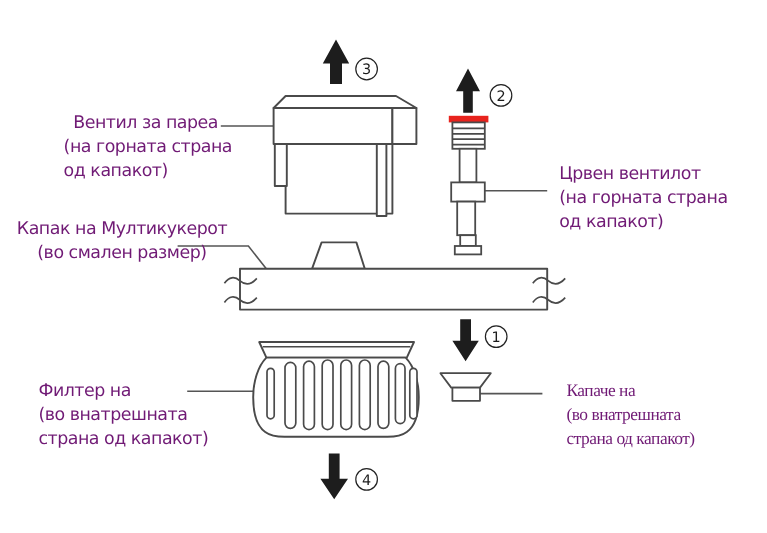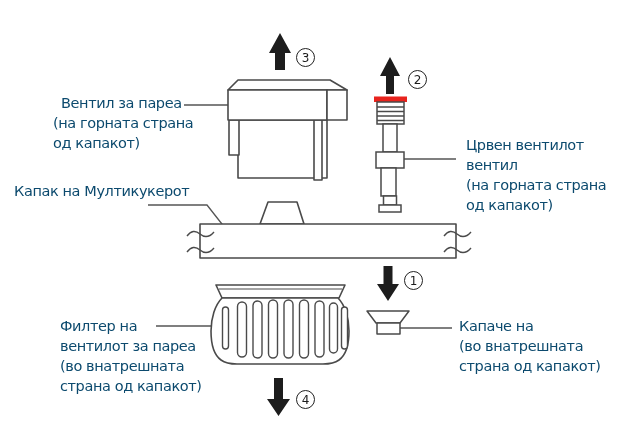--- a/index.html
+++ b/index.html
@@ -9,21 +9,21 @@
     background:#ffffff;
     font-family:"DejaVu Sans","Liberation Sans",sans-serif;
     overflow:hidden;
   }
   svg{position:absolute;left:0;top:0;}
   .label{
     position:absolute;
     font-size:14.5px;
     line-height:20px;
     letter-spacing:-0.4px;
-    color:#0c4a6e;
+    color:#701a75;
     white-space:nowrap;
   }
   .label .ind{padding-left:8px;}
   .step-badge{
     position:absolute;
     width:19px;height:19px;
     box-sizing:border-box;
     border:1.7px solid #222;
     border-radius:50%;
     background:#fff;
@@ -117,35 +117,34 @@
   <div class="step-badge" style="left:296px;top:390px;">4</div>
 
   <div class="label" style="left:53px;top:93px;">
     <div class="ind">Вентил за пареа</div>
     <div>(на горната страна</div>
     <div>од капакот)</div>
   </div>
 
   <div class="label" style="left:14px;top:181px;text-align:center;">
     <div>Капак на Мултикукерот</div>
+    <div>(во смален размер)</div>
   </div>
 
   <div class="label" style="left:466px;top:135px;">
     <div>Црвен вентилот</div>
-    <div>вентил</div>
     <div>(на горната страна</div>
     <div>од капакот)</div>
   </div>
 
-  <div class="label" style="left:60px;top:316px;">
+  <div class="label" style="left:32px;top:316px;">
     <div>Филтер на</div>
-    <div>вентилот за пареа</div>
     <div>(во внатрешната</div>
     <div>страна од капакот)</div>
   </div>
 
-  <div class="label" style="left:459px;top:316px;">
+  <div class="label" style="left:472px;top:316px;font-family:Liberation Serif, serif;">
     <div>Капаче на</div>
     <div>(во внатрешната</div>
     <div>страна од капакот)</div>
   </div>
 
 </div>
 
 </body></html>

